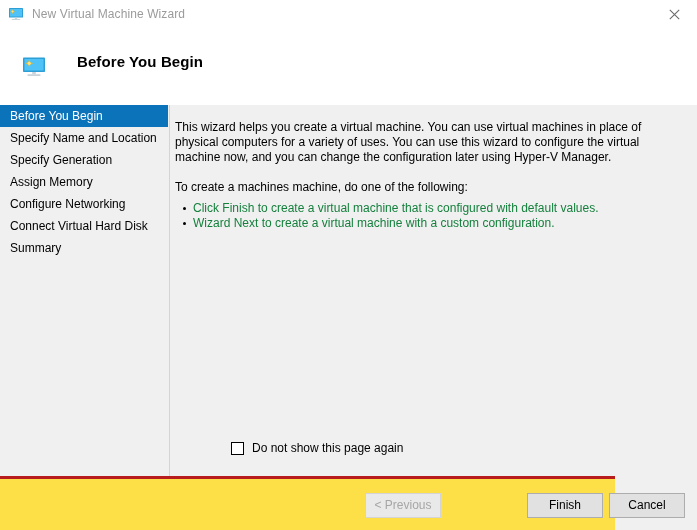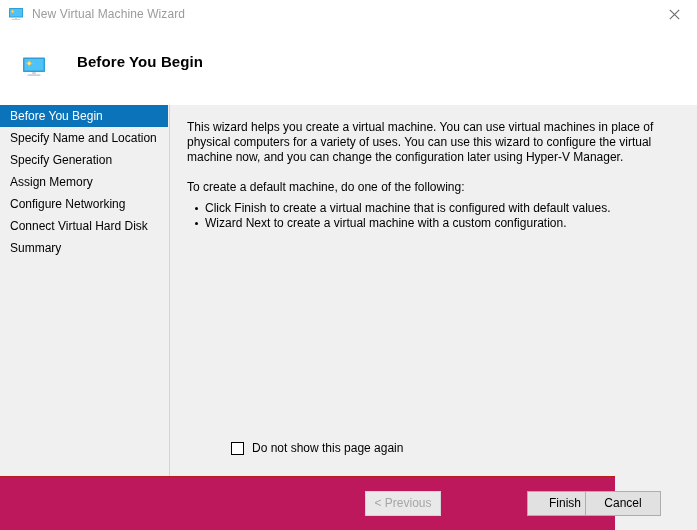--- a/index.html
+++ b/index.html
@@ -125,41 +125,41 @@
 
   
   .content {
     position: absolute;
     left: 171px; top: 0;
     width: 526px;
     height: 371px;
   }
   .content-inner {
     position: absolute;
-    left: 16px; top: 15px;
+    left: 4px; top: 15px;
     width: 482px;
   }
   .para {
     font-size: 12px;
     line-height: 15px;
     color: #000000;
     margin: 0 0 15px 0;
   }
   .para.tight { margin-bottom: 0; }
   .bullets {
     margin: 6px 0 0 0;
     padding: 0;
     list-style: none;
   }
   .bullets li {
     position: relative;
     font-size: 12px;
     line-height: 15px;
     padding-left: 18px;
-    color: #000000;
+    color: #15803d;
   }
   .bullets li::before {
     content: "";
     position: absolute;
     left: 8px; top: 6px;
     width: 3px; height: 3px;
     background: #000;
     border-radius: 50%;
   }
 
@@ -186,22 +186,22 @@
     color: #000000;
     white-space: nowrap;
   }
 
   
   .footer {
     position: absolute;
     left: 0; top: 476px;
     width: 615px;
     height: 54px;
-    background: #be185d;
-    border-top: 1px solid #b91c1c;
+    background: #fde047;
+    border-top: 3px solid #b91c1c;
     box-sizing: border-box;
   }
   .btn {
     position: absolute;
     top: 14px;
     width: 76px;
     height: 25px;
     font-family: "Liberation Sans", sans-serif;
     font-size: 12px;
     color: #000000;
@@ -219,21 +219,21 @@
     border-color: #d4d4d4;
   }
   .btn.focused {
     outline: 2px solid #0a73ba;
     outline-offset: 1px;
     background: #e1e1e1;
   }
   #btn-previous { left: 365px; }
   #btn-next     { left: 447px; }
   #btn-finish   { left: 527px; }
-  #btn-cancel   { left: 585px; }
+  #btn-cancel   { left: 609px; }
 </style>
 </head>
 <body>
 
 <div class="window">
 
   <div class="titlebar">
     <svg class="titlebar-icon" viewBox="0 0 16 16">
       <rect x="1" y="2" width="14" height="9.5" rx="0.5" fill="#2e9fd6"></rect>
       <rect x="2" y="3" width="12" height="7.5" fill="#4fc3f7"></rect>
@@ -286,21 +286,21 @@
         <span>Connect Virtual Hard Disk</span>
       </div>
       <div class="nav-item">
         <span>Summary</span>
       </div>
     </div>
 
     <div class="content">
       <div class="content-inner">
         <p class="para">This wizard helps you create a virtual machine. You can use virtual machines in place of physical computers for a variety of uses. You can use this wizard to configure the virtual machine now, and you can change the configuration later using Hyper-V Manager.</p>
-        <p class="para tight">To create a default machine, do one of the following:</p>
+        <p class="para tight">To create a machines machine, do one of the following:</p>
         <ul class="bullets">
           <li>Click Finish to create a virtual machine that is configured with default values.</li>
           <li>Wizard Next to create a virtual machine with a custom configuration.</li>
         </ul>
       </div>
 
       <div class="checkbox-row">
         <span class="checkbox-box"></span>
         <span class="checkbox-label">Do not show this page again</span>
       </div>

